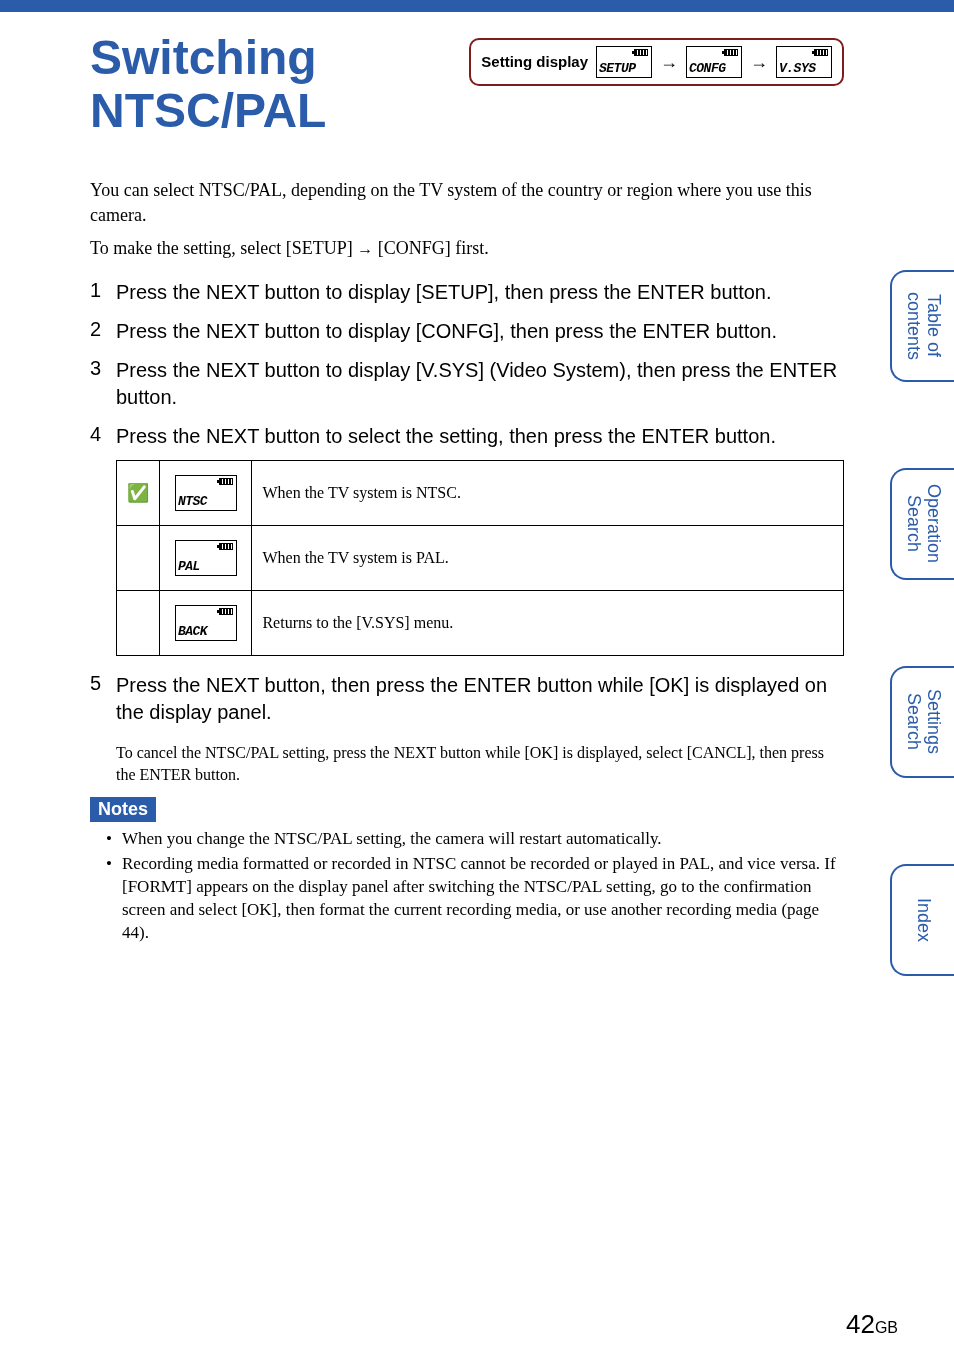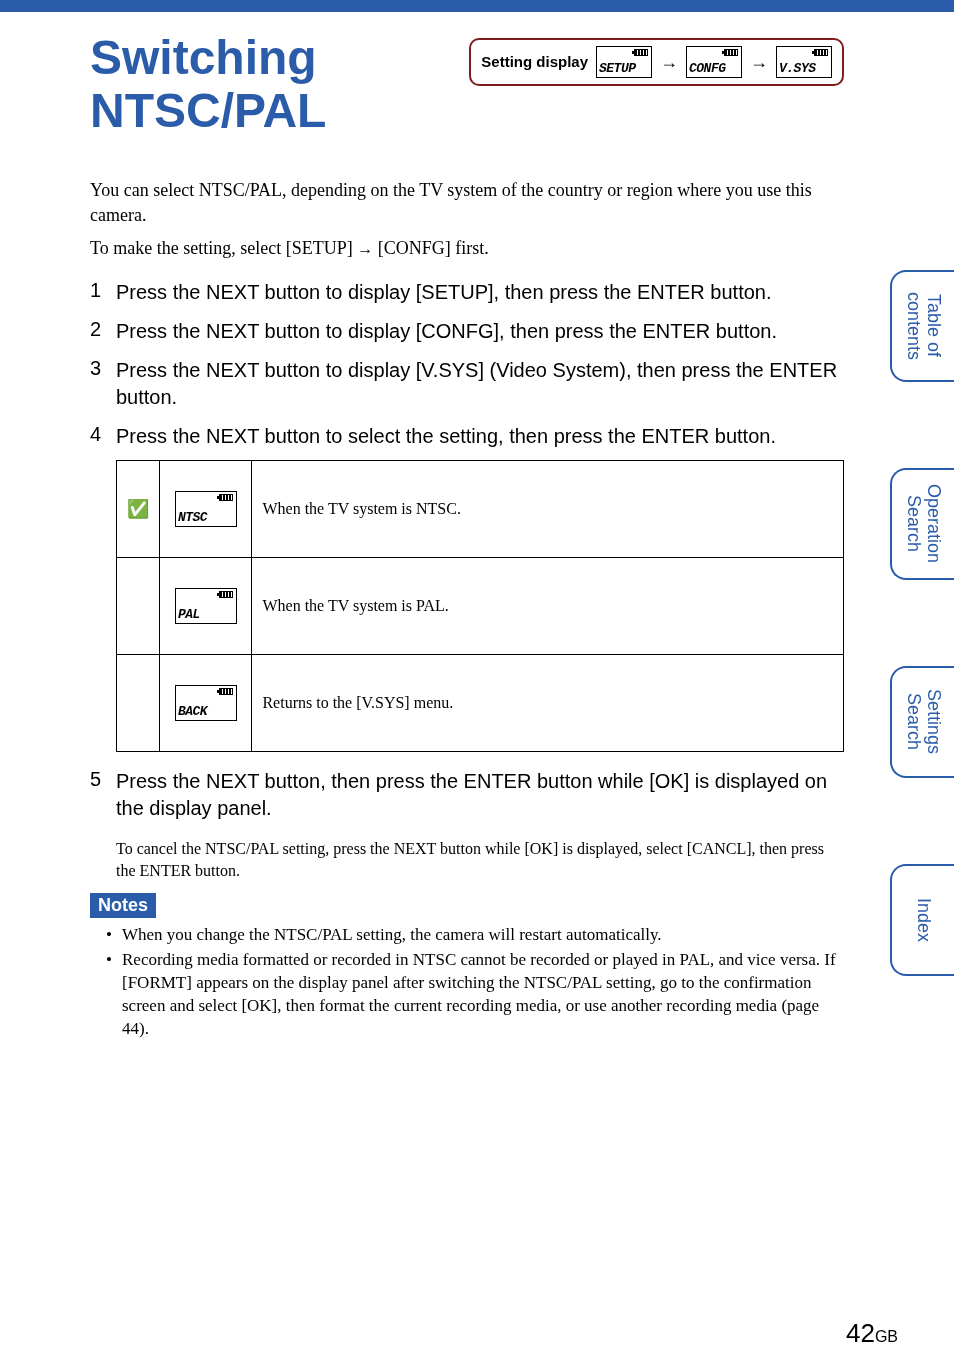--- a/index.html
+++ b/index.html
@@ -140,21 +140,21 @@
       text-align: center;
     }
     .check-icon {
       font-size: 18px;
     }
     .lcd-cell {
       width: 92px;
       text-align: center;
     }
     .lcd-cell .lcd-box {
-      margin: 16px auto;
+      margin: 0 auto;
       width: 62px;
       height: 36px;
     }
     .desc-cell {
       font-size: 16px;
     }
     .notes-label {
       display: inline-block;
       background: #2a5caa;
       color: #fff;
@@ -201,21 +201,21 @@
       font-size: 18px;
       color: #2a5caa;
       writing-mode: vertical-rl;
       text-orientation: mixed;
       text-align: center;
       line-height: 1.1;
       cursor: pointer;
     }
     .page-number {
       position: absolute;
-      bottom: 20px;
+      bottom: 29px;
       right: 56px;
       font-family: Arial, Helvetica, sans-serif;
       font-size: 26px;
     }
     .page-number .gb {
       font-size: 16px;
       vertical-align: baseline;
     }
   </style>
 </head>

